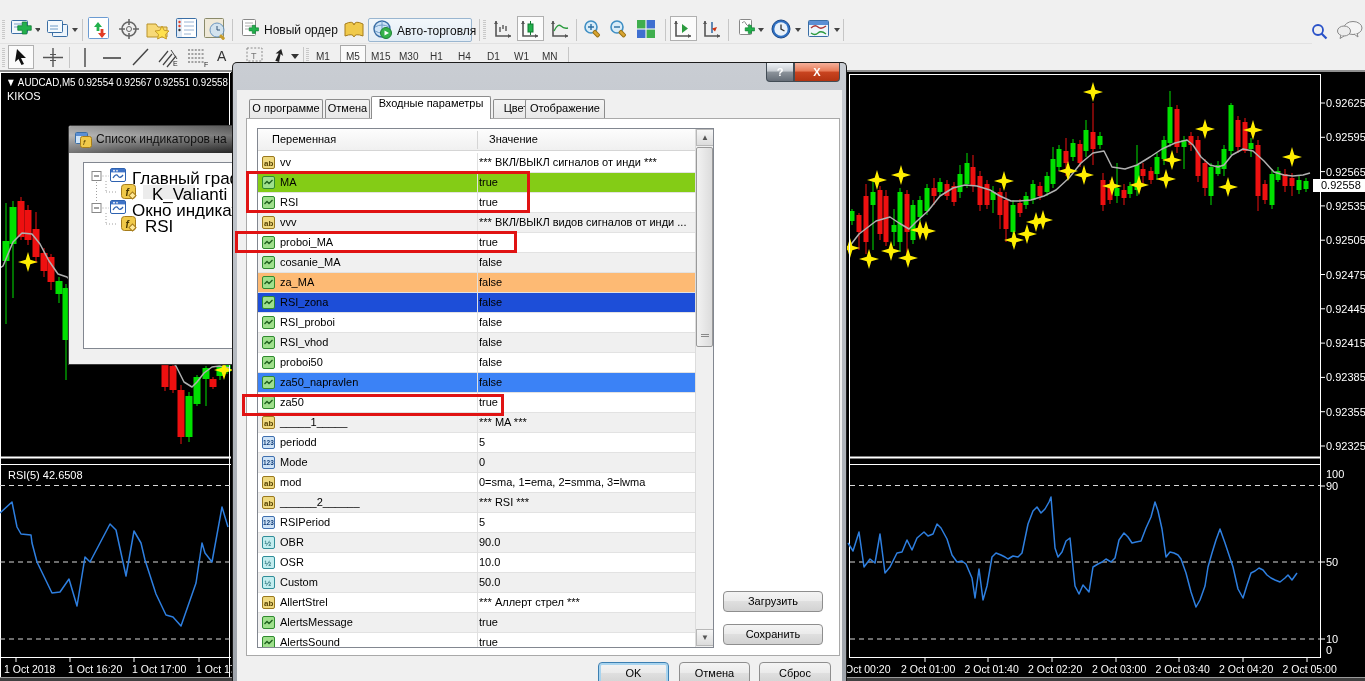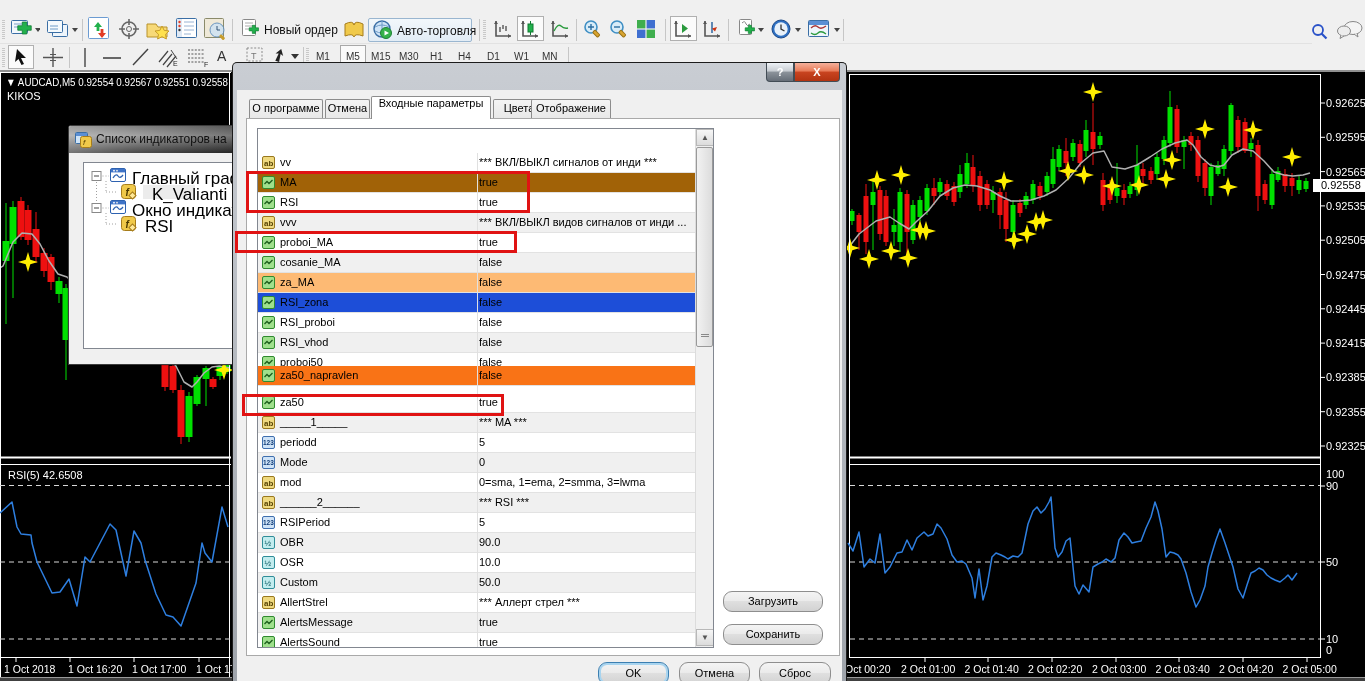--- a/index.html
+++ b/index.html
@@ -45,21 +45,21 @@
 .trow{position:absolute;left:0;width:437px;height:20px;border-bottom:1px solid #e2e2e2;font-size:11px;color:#000;white-space:nowrap;overflow:hidden}
 .tic{position:absolute;left:4px;top:3px}
 .tname{position:absolute;left:22px;top:3px}
 .tval{position:absolute;left:221px;top:3px}
 #gvline{position:absolute;left:219px;top:0;width:1px;height:520px;background:#e0e0e0}
 
 #sbar{position:absolute;left:437px;top:0;width:18px;height:518px;background:#f0f0f0;border-left:1px solid #dcdcdc}
 .sarr{position:absolute;left:0;width:18px;height:17px;background:linear-gradient(#f6f6f6,#dcdcdc);border:1px solid #b8b8b8;color:#555;font-size:8px;text-align:center;line-height:15px}
 #sthumb{position:absolute;left:0px;top:18px;width:17px;height:200px;background:linear-gradient(to right,#f2f2f2,#dcdcdc);border:1px solid #9a9a9a;border-radius:2px}
 
-.wbtn{position:absolute;font-size:11px;color:#000;text-align:center;background:linear-gradient(#f4f4f4,#ebebeb 45%,#dfdfdf 50%,#d2d2d2);border:1px solid #8e8e8e;border-radius:9px}
+.wbtn{position:absolute;font-size:11px;color:#000;text-align:center;background:linear-gradient(#f4f4f4,#ebebeb 45%,#dfdfdf 50%,#d2d2d2);border:1px solid #8e8e8e;border-radius:4px}
 .wbtn.def{border:1px solid #3c7fb1;box-shadow:0 0 0 2px #a8d4ef inset}
 
 .redr{position:absolute;border:3px solid #e01313;z-index:60}
 </style></head>
 <body>
 <div id="root">
 
 <div id="charts" class="abs" style="left:0;top:72px;width:1365px;height:609px;background:#000"></div>
 <svg class="abs" style="left:0;top:72px" width="232" height="609">
       <rect x="0" y="0" width="232" height="609" fill="#000"></rect>
@@ -625,34 +625,39 @@
         </div>
    <div class="tab" style="left:88px;width:45px">
           <span>Отмена</span>
         </div>
    <div class="tab tabact" style="left:134px;width:120px">
           <span style="margin-top:0">Входные параметры</span>
         </div>
    <div class="tab" style="left:256px;width:52px">
           <span>Цвета</span>
         </div>
-   <div class="tab" style="left:294px;width:80px">
+   <div class="tab" style="left:288px;width:80px">
           <span>Отображение</span>
         </div>
    <div id="grid">
+     <div id="ghead">
+            <span style="position:absolute;left:14px;top:4px">Переменная</span>
+            <span style="position:absolute;left:231px;top:4px">Значение</span>
+            <span style="position:absolute;left:219px;top:2px;width:1px;height:18px;background:#d5d5d5"></span>
+          </div>
      <div style="position:absolute;left:0;top:24px;width:437px;height:495px;overflow:hidden">
      <div class="trow" style="top:0px;background:#ffffff">
               <span class="tic"><svg width="13" height="13">
                   <rect x="0.5" y="0.5" width="12" height="12" rx="1.5" fill="#efd97f" stroke="#99781e"></rect>
                   <text x="2" y="9.5" font-size="8" font-weight="bold" fill="#574305" font-family="Liberation Sans">ab</text>
                 </svg></span>
               <span class="tname">vv</span>
               <span class="tval">*** ВКЛ/ВЫКЛ сигналов от инди  ***</span>
             </div>
-<div class="trow" style="top:20px;background:#a16207">
+<div class="trow" style="top:20px;background:#84cc16">
               <span class="tic"><svg width="13" height="13">
                   <rect x="0.5" y="0.5" width="12" height="12" rx="1.5" fill="#9fe08c" stroke="#2f8a2f"></rect>
                   <path d="M2.5 8 L5 5.5 L7 7.5 L10.5 4" stroke="#1c5e1c" stroke-width="1.3" fill="none"></path>
                 </svg></span>
               <span class="tname">MA</span>
               <span class="tval">true</span>
             </div>
 <div class="trow" style="top:40px;background:#ffffff">
               <span class="tic"><svg width="13" height="13">
                   <rect x="0.5" y="0.5" width="12" height="12" rx="1.5" fill="#9fe08c" stroke="#2f8a2f"></rect>
@@ -718,21 +723,21 @@
               <span class="tval">false</span>
             </div>
 <div class="trow" style="top:200px;background:#ffffff">
               <span class="tic"><svg width="13" height="13">
                   <rect x="0.5" y="0.5" width="12" height="12" rx="1.5" fill="#9fe08c" stroke="#2f8a2f"></rect>
                   <path d="M2.5 8 L5 5.5 L7 7.5 L10.5 4" stroke="#1c5e1c" stroke-width="1.3" fill="none"></path>
                 </svg></span>
               <span class="tname">proboi50</span>
               <span class="tval">false</span>
             </div>
-<div class="trow" style="top:213px;background:#f97316">
+<div class="trow" style="top:220px;background:#3b82f6">
               <span class="tic"><svg width="13" height="13">
                   <rect x="0.5" y="0.5" width="12" height="12" rx="1.5" fill="#9fe08c" stroke="#2f8a2f"></rect>
                   <path d="M2.5 8 L5 5.5 L7 7.5 L10.5 4" stroke="#1c5e1c" stroke-width="1.3" fill="none"></path>
                 </svg></span>
               <span class="tname">za50_napravlen</span>
               <span class="tval">false</span>
             </div>
 <div class="trow" style="top:240px;background:#ffffff">
               <span class="tic"><svg width="13" height="13">
                   <rect x="0.5" y="0.5" width="12" height="12" rx="1.5" fill="#9fe08c" stroke="#2f8a2f"></rect>

